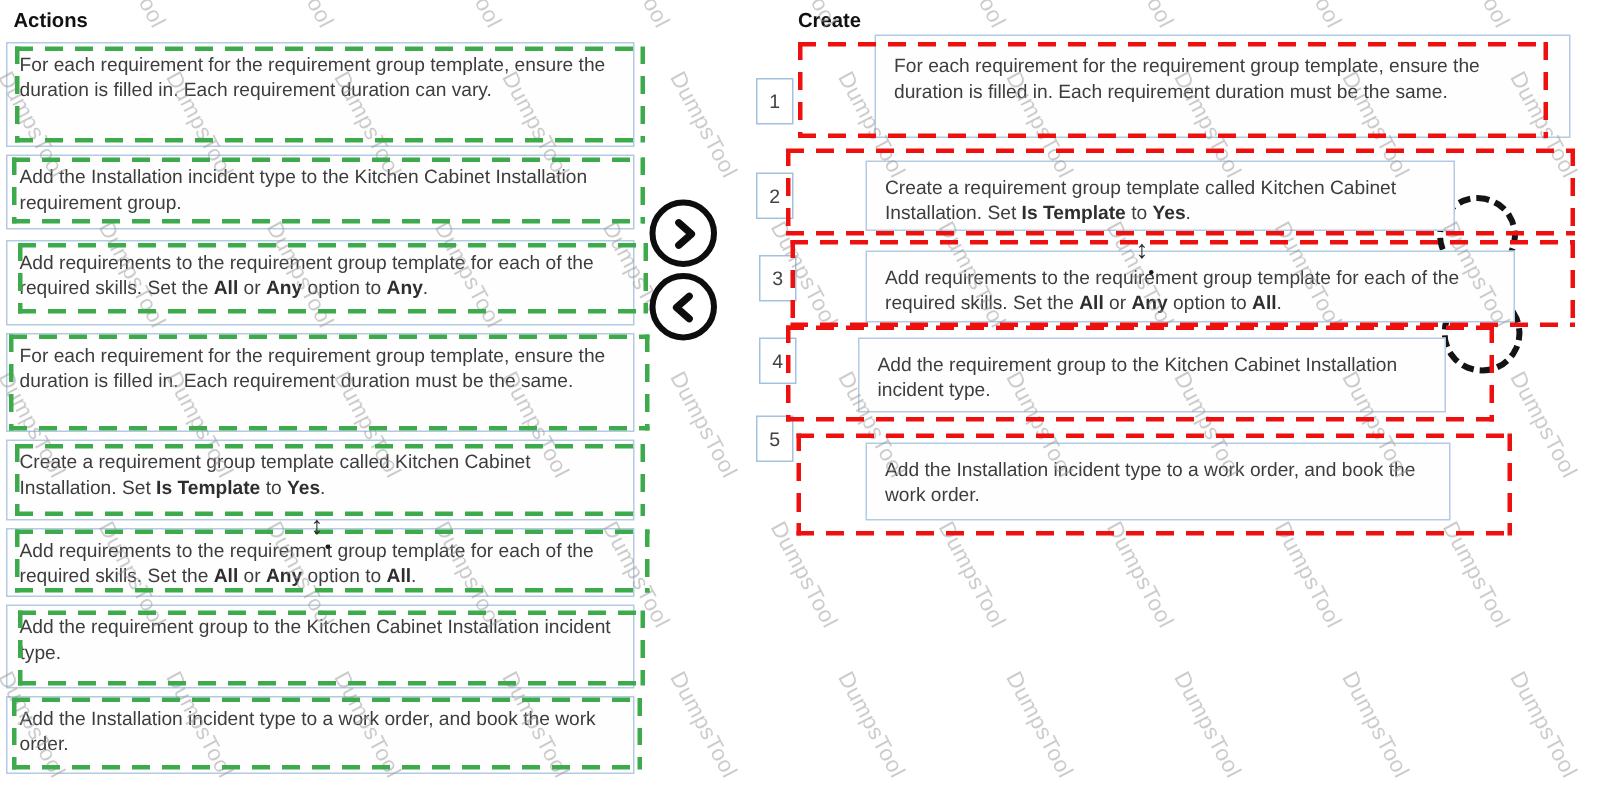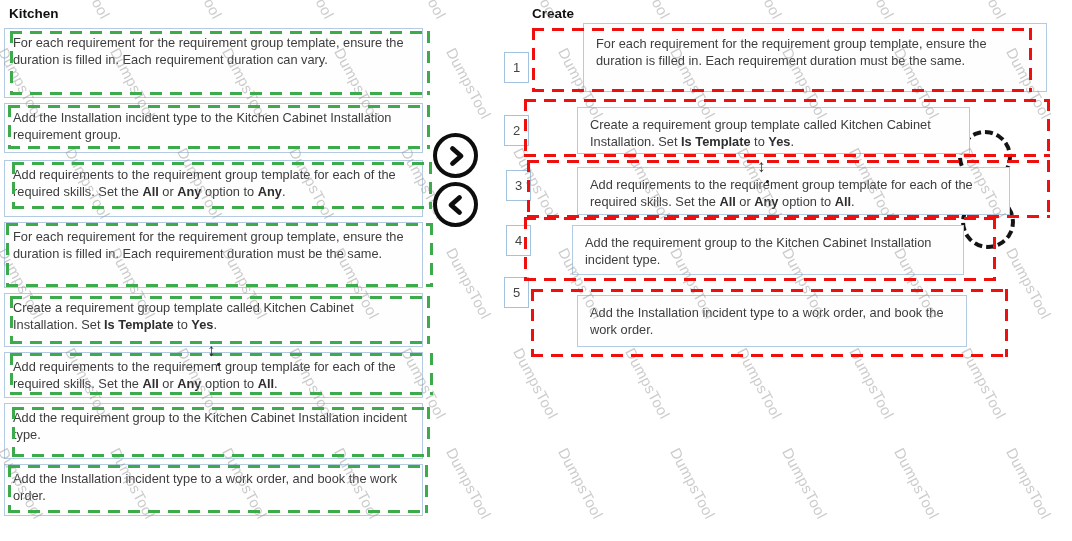--- a/index.html
+++ b/index.html
@@ -168,21 +168,21 @@
       <span style="left: 234px; top: 445px;">DumpsTool</span>
       <span style="left: 346px; top: 445px;">DumpsTool</span>
       <span style="left: 458px; top: 445px;">DumpsTool</span>
       <span style="left: 570px; top: 445px;">DumpsTool</span>
       <span style="left: 682px; top: 445px;">DumpsTool</span>
       <span style="left: 794px; top: 445px;">DumpsTool</span>
       <span style="left: 906px; top: 445px;">DumpsTool</span>
       <span style="left: 1018px; top: 445px;">DumpsTool</span>
     </div>
 
-  <div class="hdr hdr-actions">Kitchen</div>
+  <div class="hdr hdr-actions">Actions</div>
   <div class="hdr hdr-order">Create</div>
 
   <div class="box abox a1">
     <span class="txt">For each requirement for the requirement group template, ensure the duration is filled in. Each requirement duration can vary.</span>
   </div>
   <div class="box abox a2">
     <span class="txt">Add the Installation incident type to the Kitchen Cabinet Installation requirement group.</span>
   </div>
   <div class="box abox a3">
     <span class="txt"><span>Add requirements to the requirement group template for each of the required skills. Set the </span><span class="b">All</span><span> or </span><span class="b">Any</span><span> option to </span><span class="b">Any</span><span>.</span></span>

